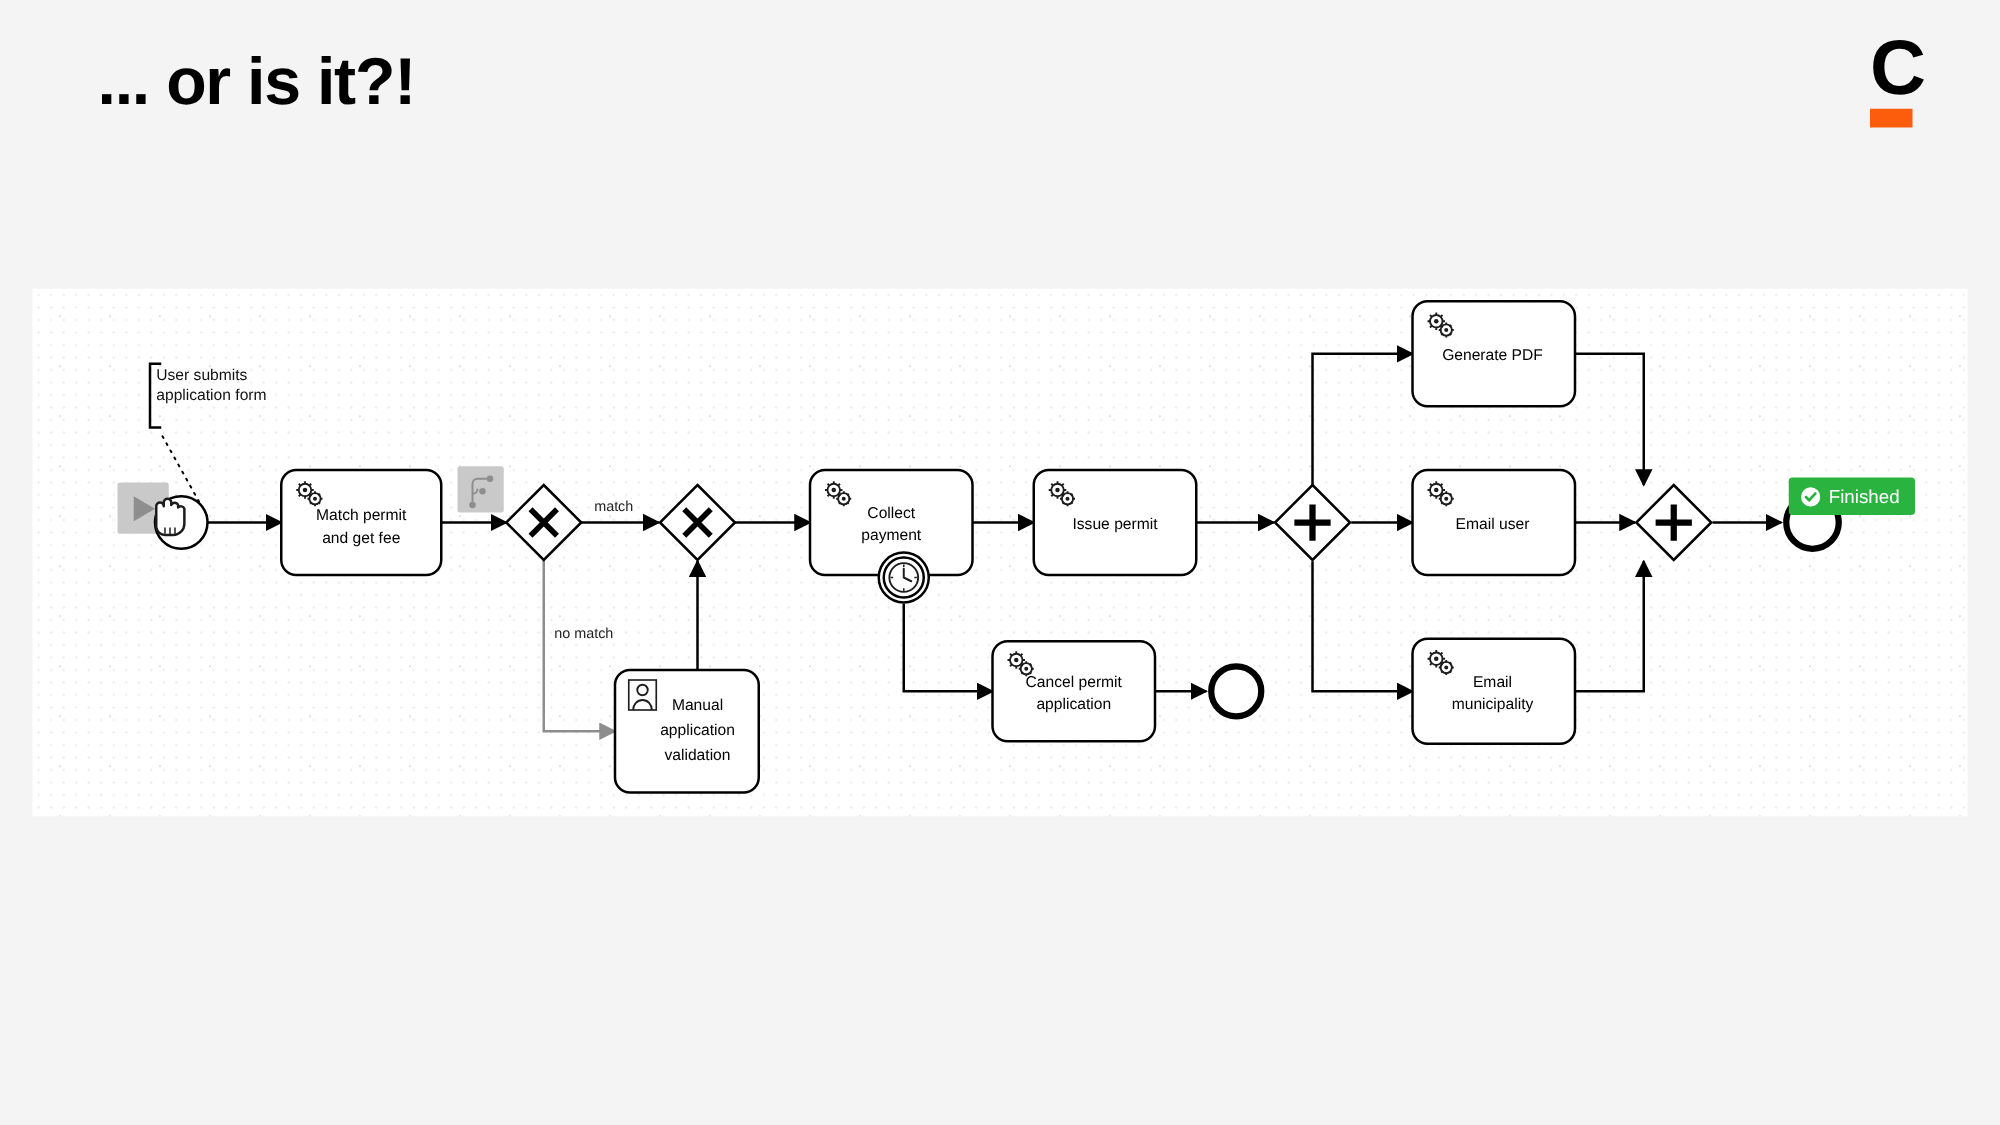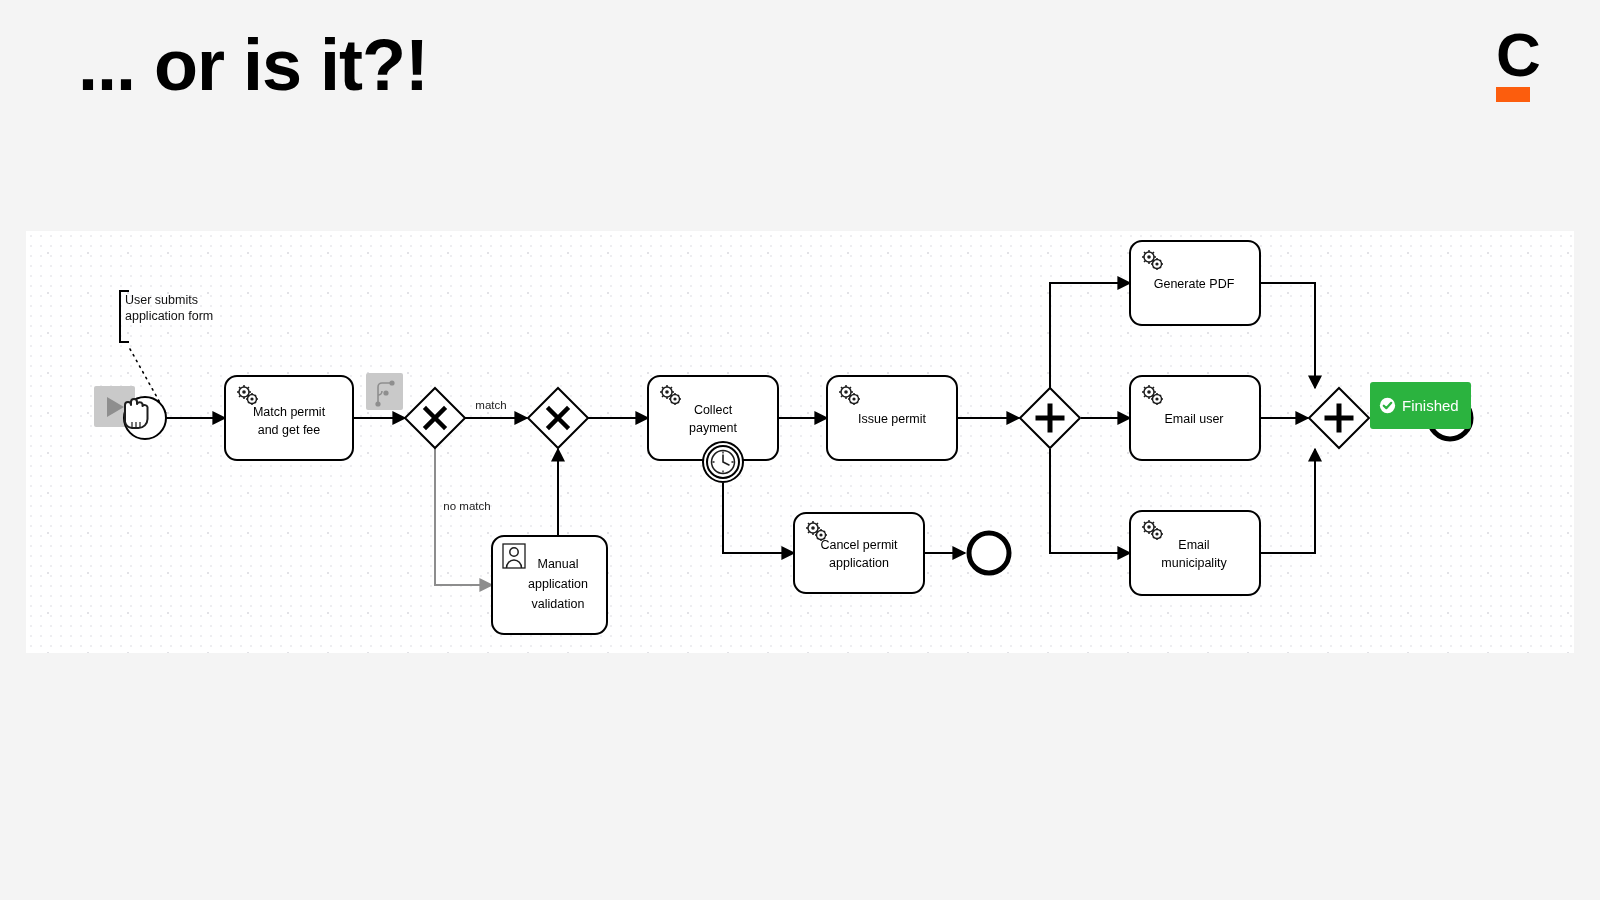--- a/index.html
+++ b/index.html
@@ -12,22 +12,22 @@
     background: #f4f4f4;
     font-family: "Liberation Sans", sans-serif;
     overflow: hidden;
     position: relative;
   }
 
   
   #slide-title {
     position: absolute;
     left: 78px;
-    top: 28px;
-    font-size: 72px;
+    top: 38px;
+    font-size: 53px;
     font-weight: 800;
     letter-spacing: -1px;
     color: #000000;
     line-height: 1.05;
     white-space: nowrap;
   }
 
   #brand-logo {
     position: absolute;
     right: 58px;
@@ -101,23 +101,23 @@
   .assoc-line { fill: none; stroke: #000000; stroke-width: 1.6; stroke-dasharray: 1.5 5; stroke-linecap: round; }
   .annot-bracket { fill: none; stroke: #000000; stroke-width: 2; }
   .badge-bg { fill: #c9c9c9; }
   .badge-glyph { fill: #8e8e8e; }
   .icon-stroke { fill: none; stroke: #1d1d1d; stroke-width: 1.5; }
   .icon-fill { fill: #1d1d1d; }
 
   
   #finished-badge {
     position: absolute;
-    left: 1370px;
+    left: 1431px;
     top: 382px;
-    height: 47px;
+    height: 30px;
     padding: 0 12px 0 9px;
     background: #2bb33f;
     color: #ffffff;
     border-radius: 3px;
     display: flex;
     align-items: center;
     gap: 6px;
     font-size: 15px;
     font-family: "Liberation Sans", sans-serif;
     white-space: nowrap;

